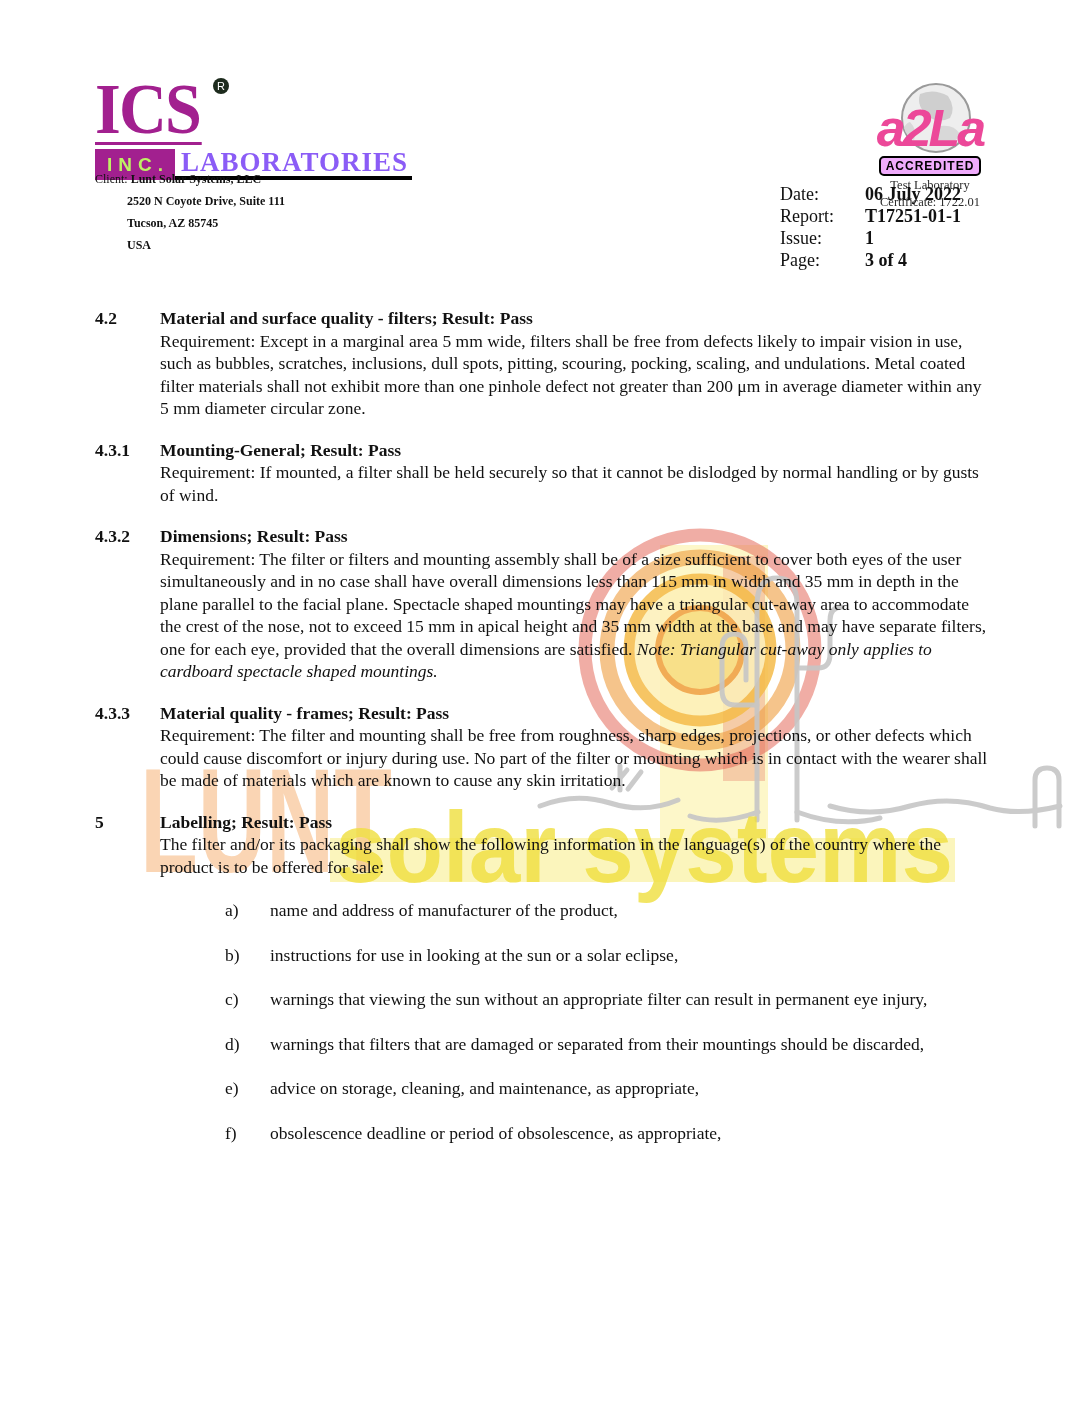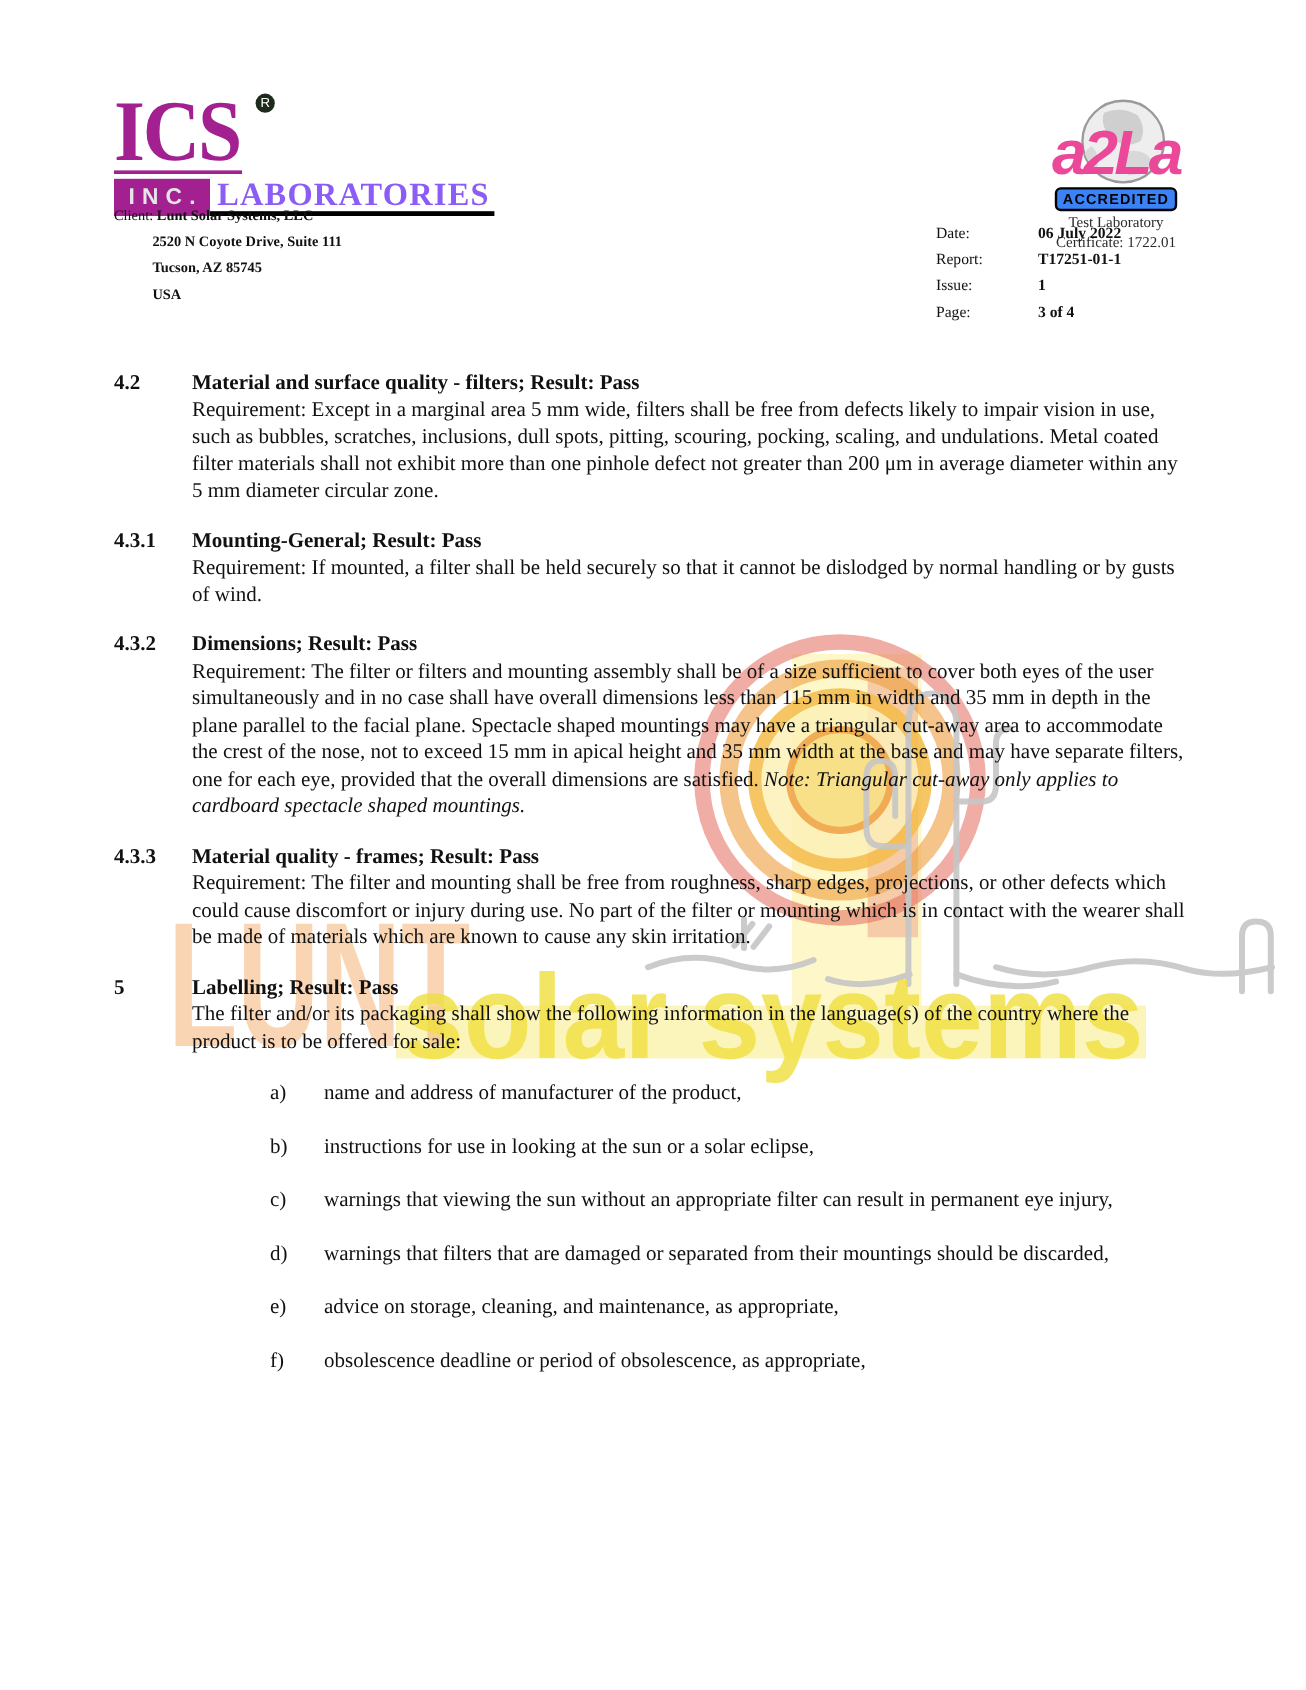--- a/index.html
+++ b/index.html
@@ -28,21 +28,21 @@
   .reg-mark{
     display:inline-block;vertical-align:top;
     width:16px;height:16px;border-radius:50%;
     background:#1d2b1d;color:#fff;
     font-size:11px;line-height:16px;text-align:center;
     font-family:"Liberation Sans", sans-serif;
     margin-left:2px;margin-top:2px;
   }
   .logo-row{display:flex;align-items:stretch;margin-top:4px;}
   .inc-box{
-    background:#A2208F;color:#e5e5e5;
+    background:#A2208F;color:#bef264;
     font-family:"Liberation Sans", sans-serif;
     font-weight:bold;font-size:19px;
     letter-spacing:6px;
     padding:3px 6px 3px 12px;
     display:flex;align-items:center;
   }
   .labs-word{
     font-family:"Liberation Serif", serif;
     font-weight:bold;font-size:27px;
     color:#8b5cf6;letter-spacing:1px;
@@ -56,32 +56,32 @@
   .accred .globe-wrap{position:relative;height:72px;}
   .accred svg{position:absolute;left:8px;top:0;}
   .a2la-text{
     position:absolute;left:0;top:16px;width:100%;
     font-family:"Liberation Sans", sans-serif;
     font-weight:900;font-style:italic;
     font-size:52px;color:#ec4899;letter-spacing:-3px;
   }
   .accredited-box{
     display:inline-block;border:2px solid #000;border-radius:5px;
-    background:#3b82f6;color:#000;
+    background:#f0abfc;color:#000;
     font-family:"Liberation Sans", sans-serif;
     font-weight:bold;font-size:12px;letter-spacing:1px;
     padding:1px 5px;margin-top:2px;
   }
   .accred-small{font-size:12.5px;color:#2b2b2b;line-height:15px;margin-top:2px;}
   
   .client-block{position:absolute;left:95px;top:168px;font-size:12px;line-height:22px;}
   .client-line{white-space:nowrap;}
   .client-name{font-weight:bold;}
   .addr{margin-left:32px;font-weight:bold;}
-  .meta-block{position:absolute;left:780px;top:183px;font-size:13px;line-height:22px;}
+  .meta-block{position:absolute;left:780px;top:183px;font-size:18px;line-height:22px;}
   .meta-row{display:grid;grid-template-columns:85px auto;}
   .meta-val{font-weight:bold;}
   
   .doc-body{position:absolute;left:95px;top:307px;width:895px;
             font-size:17.5px;line-height:22.5px;}
   .section{display:grid;grid-template-columns:65px 1fr;margin-bottom:19px;}
   .sec-num{font-weight:bold;}
   .sec-heading{font-weight:bold;}
   .sec-text{text-align:left;}
   .note-italic{font-style:italic;}

